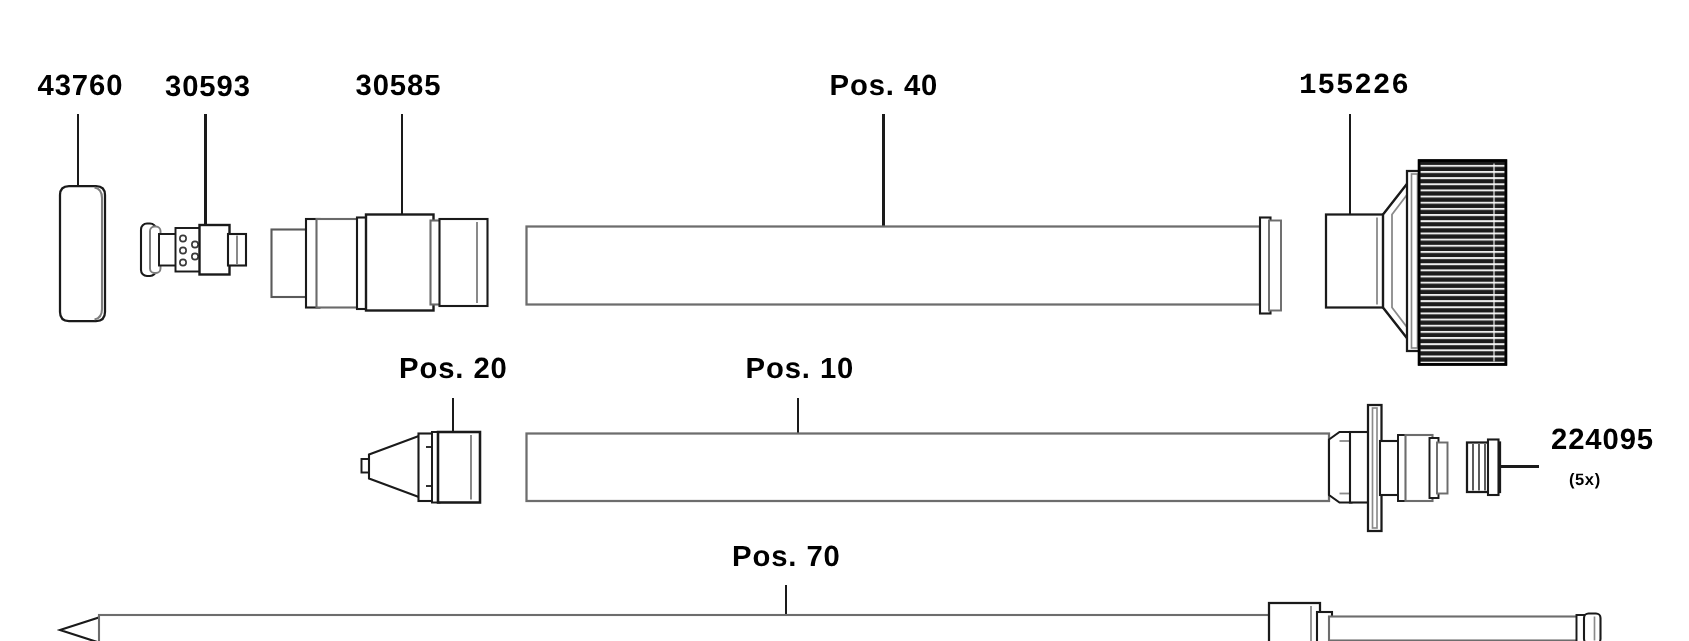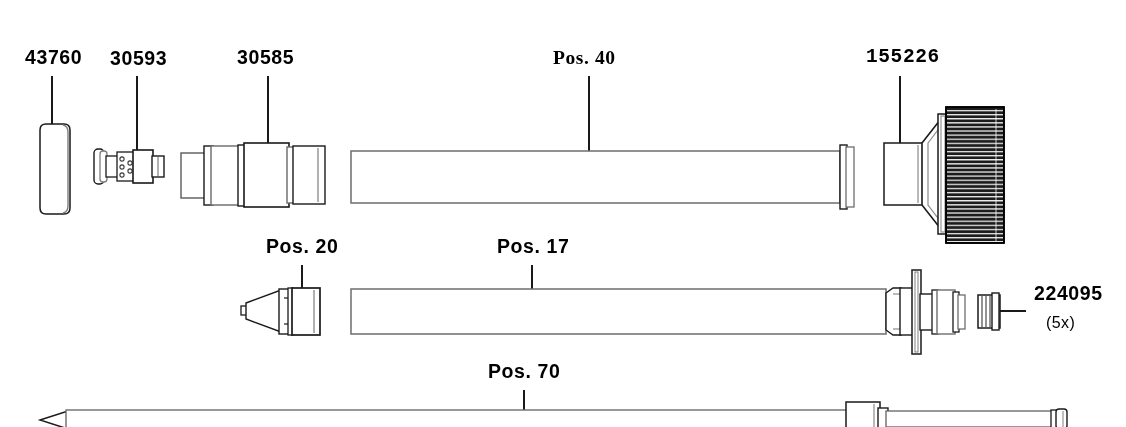--- a/index.html
+++ b/index.html
@@ -31,22 +31,22 @@
     position: absolute;
     font-family: "Liberation Sans", sans-serif;
     font-size: 19.5px;
     font-weight: 700;
     color: #000000;
     letter-spacing: 0.6px;
     white-space: nowrap;
     line-height: 1;
   }
   .callout-label.sub {
-    font-size: 16px;
-    font-weight: 400;
+    font-size: 11px;
+    font-weight: 700;
     letter-spacing: 0.4px;
   }
 </style>
 </head>
 <body>
 
 <div id="diagram-root">
 
   <svg id="diagram-svg" viewBox="0 0 1126 427">
     <defs>
@@ -165,21 +165,21 @@
       <rect x="886" y="379" width="168" height="16" fill="#ffffff" stroke="#6d6d6d" stroke-width="1.4"></rect>
       <rect x="1051" y="378" width="6" height="18" fill="#ffffff" stroke="#1a1a1a" stroke-width="1.3"></rect>
       <rect x="1056" y="377" width="11" height="20" rx="3" fill="#ffffff" stroke="#1a1a1a" stroke-width="1.4"></rect>
       <line x1="1063" y1="379" x2="1063" y2="395" stroke="#8a8a8a" stroke-width="1.1"></line>
     </g>
   </svg>
 
   <div class="callout-label" style="left:25px;  top:16px;">43760</div>
   <div class="callout-label" style="left:110px; top:17px;">30593</div>
   <div class="callout-label" style="left:237px; top:16px;">30585</div>
-  <div class="callout-label" style="left:553px; top:16px;font-family:Liberation Serif, serif;">Pos. 40</div>
+  <div class="callout-label" style="left:553px; top:16px;">Pos. 40</div>
   <div class="callout-label" style="left:866px; top:16px;font-family:Liberation Mono, monospace;">155226</div>
   <div class="callout-label" style="left:266px; top:205px;">Pos. 20</div>
-  <div class="callout-label" style="left:497px; top:205px;">Pos. 17</div>
+  <div class="callout-label" style="left:497px; top:205px;">Pos. 10</div>
   <div class="callout-label" style="left:1034px;top:252px;">224095</div>
   <div class="callout-label sub" style="left:1046px;top:283px;">(5x)</div>
   <div class="callout-label" style="left:488px; top:330px;">Pos. 70</div>
 
 </div>
 
 </body></html>

